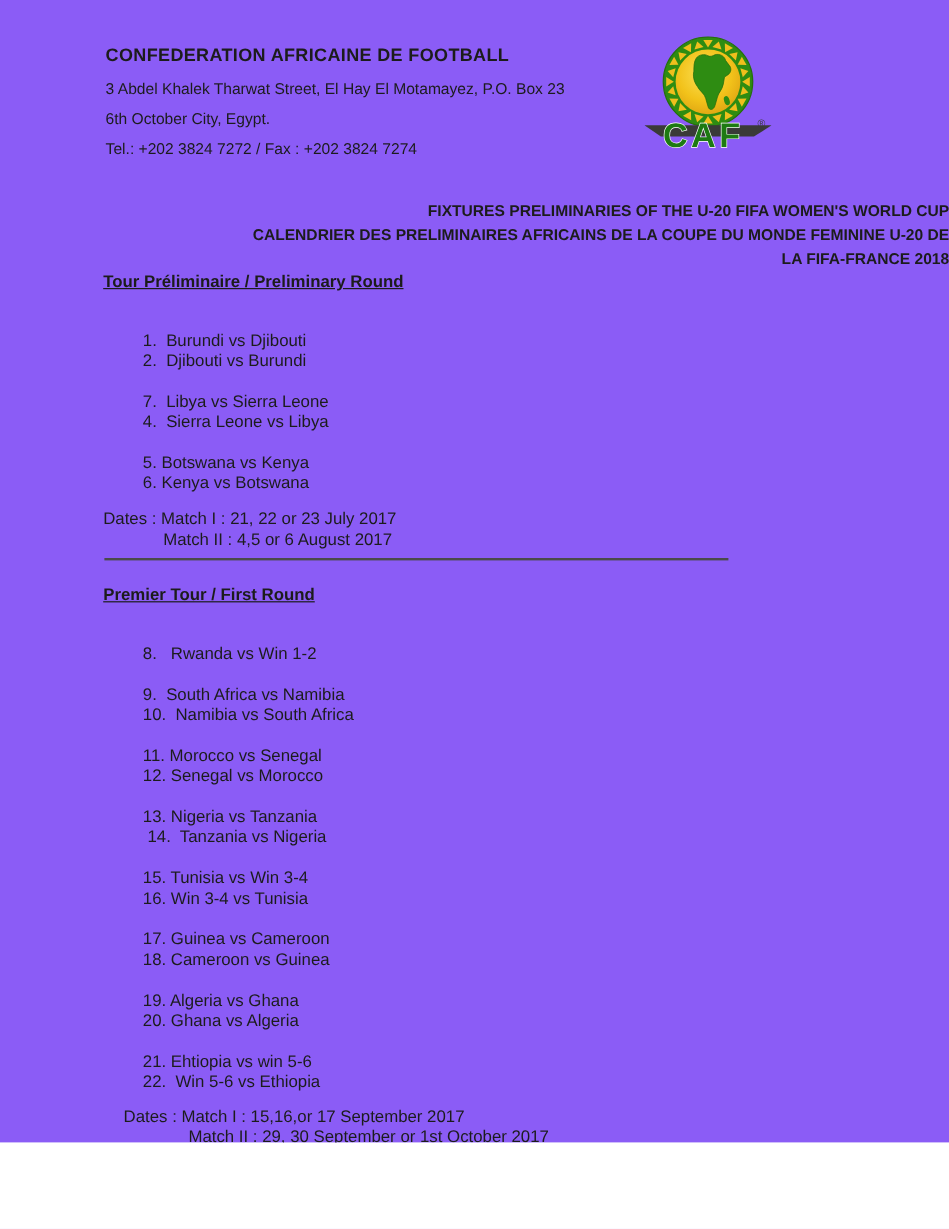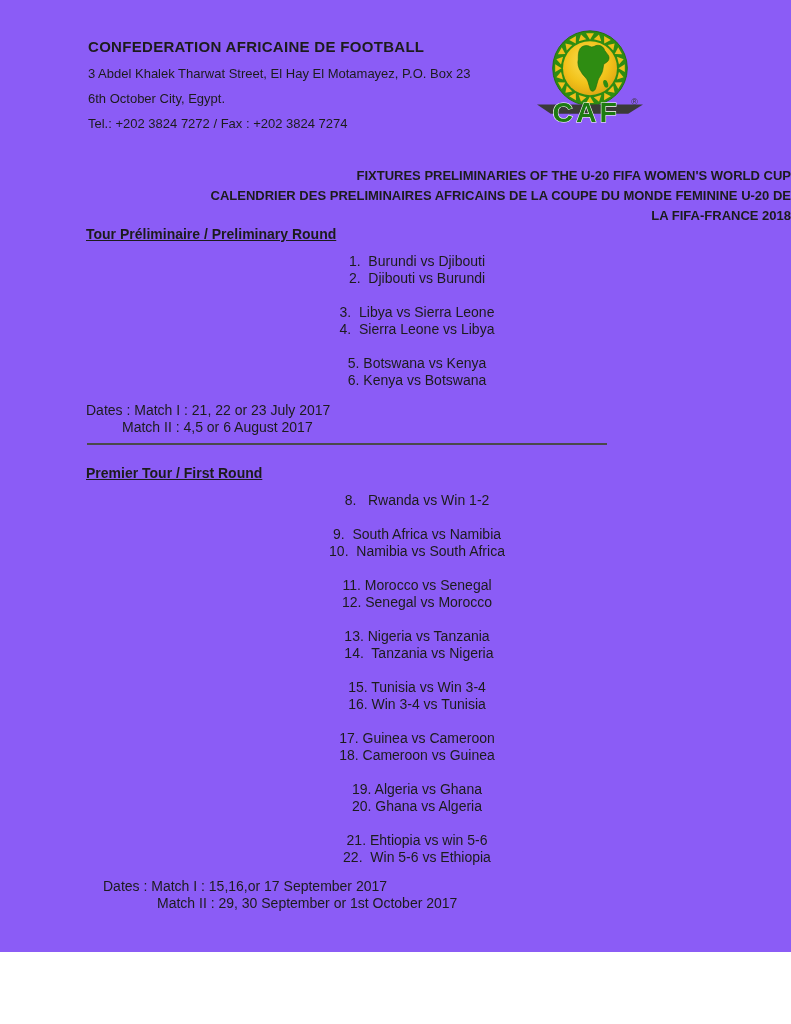--- a/index.html
+++ b/index.html
@@ -23,28 +23,28 @@
   
   .title-block { text-align: right; font-weight: bold; font-size: 13px; line-height: 20px;
                  margin-top: 30px; white-space: nowrap; }
 
   
   .content { padding-left: 86px; padding-right: 76px; font-size: 14px; }
   .section-heading { font-weight: bold; text-decoration: underline; font-size: 14px;
                      line-height: 17px; margin-top: 0; }
   .heading-2 { margin-top: 20px; }
 
-  .match-list { margin-top: 10px; padding-left: 33px; text-align: center; }
+  .match-list { margin-top: 32px; padding-left: 33px; }
   .match { line-height: 17px; white-space: pre; }
   .gap { margin-top: 17px; }
 
   .dates-block { margin-top: 13px; line-height: 17px; font-size: 14px; }
   .dates-line1 { white-space: pre; }
   .dates-label { }
-  .dates-line2 { white-space: pre; margin-left: 36px; }
+  .dates-line2 { white-space: pre; margin-left: 50px; }
   .dates-2 { margin-left: 17px; margin-top: 12px; }
   .dates-2 .dates-line2 { margin-left: 54px; }
 
   .section-divider { border: none; border-top: 2px solid #4a4a4a; width: 520px;
                      margin-top: 7px; margin-left: 1px; }
 </style>
 </head>
 <body>
 
 <div class="page">
@@ -128,21 +128,21 @@
     <div>LA FIFA-FRANCE 2018</div>
   </div>
 
   <div class="content">
 
     <div class="section-heading">Tour Préliminaire / Preliminary Round</div>
 
     <div class="match-list">
       <div class="match">1.  Burundi vs Djibouti</div>
       <div class="match">2.  Djibouti vs Burundi</div>
-      <div class="match gap">3.  Libya vs Sierra Leone</div>
+      <div class="match gap">7.  Libya vs Sierra Leone</div>
       <div class="match">4.  Sierra Leone vs Libya</div>
       <div class="match gap">5. Botswana vs Kenya</div>
       <div class="match">6. Kenya vs Botswana</div>
     </div>
 
     <div class="dates-block">
       <div class="dates-line1"><span class="dates-label">Dates</span><span> : Match I : 21, 22 or 23 July 2017</span></div>
       <div class="dates-line2">Match II : 4,5 or 6 August 2017</div>
     </div>
 

